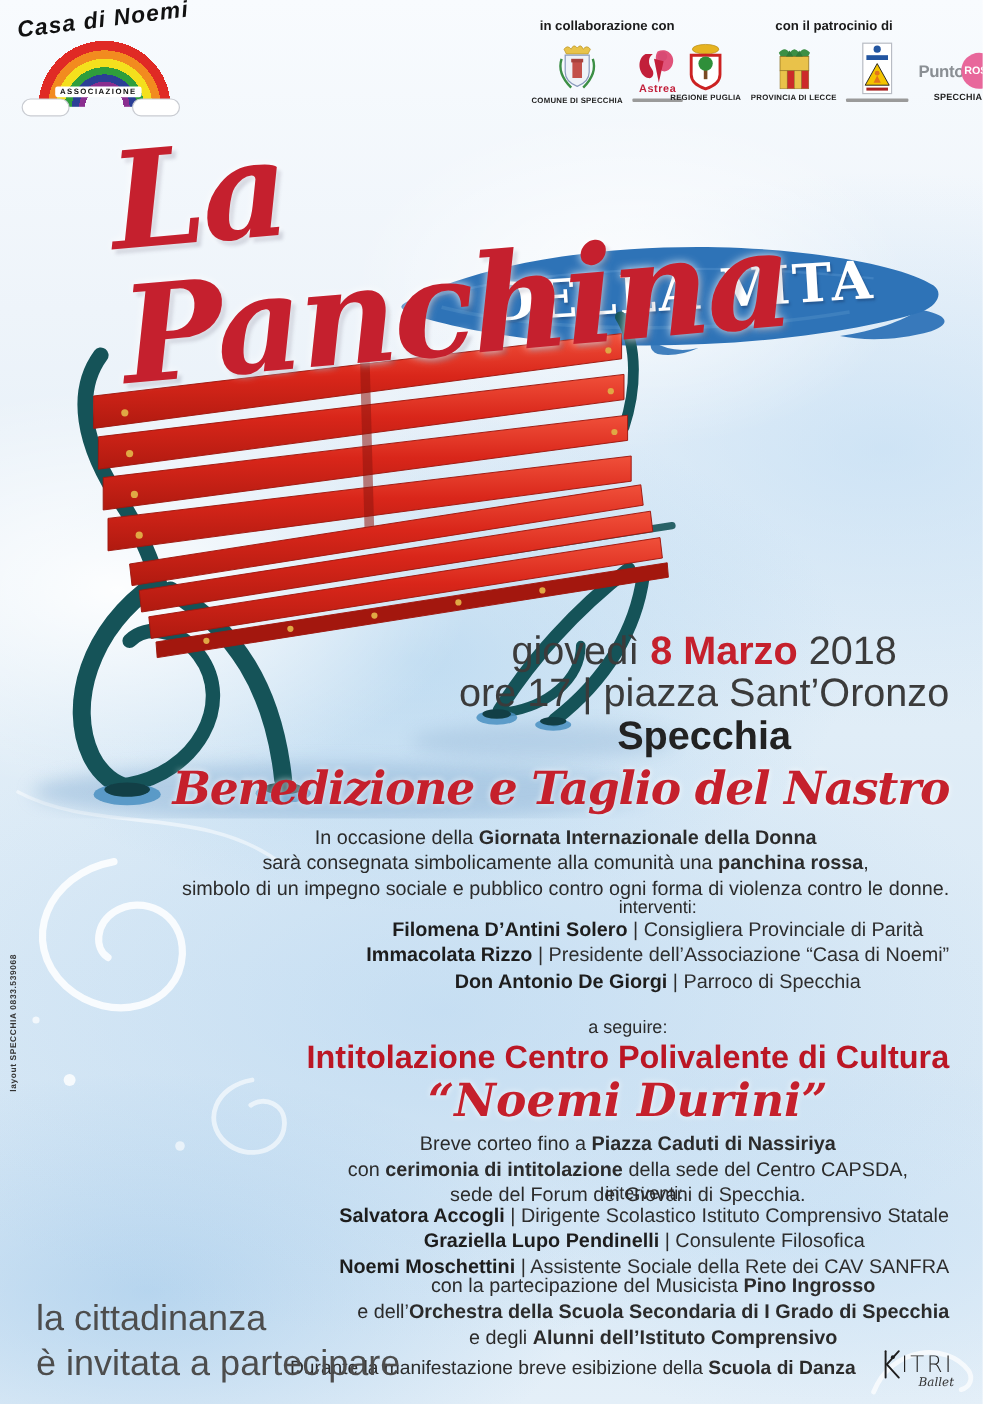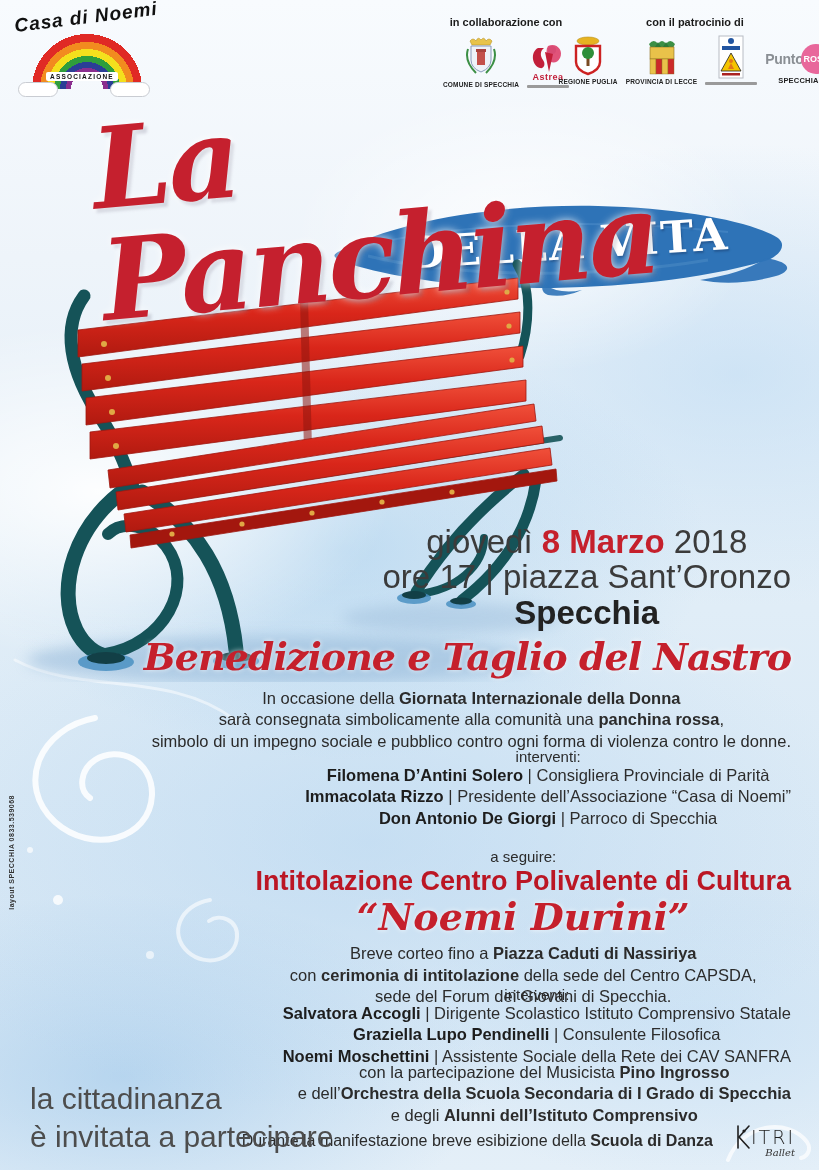--- a/index.html
+++ b/index.html
@@ -24,21 +24,21 @@
     font-size:19px;letter-spacing:1px;color:#111;}
   .rainbow{position:absolute;left:18px;top:28px;width:110px;height:55px;
     background:radial-gradient(circle at 50% 100%, rgba(0,0,0,0) 0 16px,#8a2e8f 16px 21px,#2b3f96 21px 27px,#2f9e3c 27px 33px,#f4e01d 33px 40px,#f28b1f 40px 47px,#e02a25 47px 55px,rgba(0,0,0,0) 55px);}
   .assoc{position:absolute;left:32px;top:66px;background:#fff;padding:1px 4px;
     font-size:6.5px;font-weight:bold;letter-spacing:1.2px;color:#111;border-radius:2px;}
   .cloud{position:absolute;width:38px;height:13px;background:#fff;border:1px solid #c9ccd2;border-radius:8px;}
   .cloud.c1{left:4px;top:76px;} .cloud.c2{left:96px;top:76px;}
   .hdr{font-size:11px;font-weight:bold;color:#1b1b1b;text-align:center;}
   .collab{left:436px;top:16px;width:140px;}
   .patron{left:582px;top:16px;width:226px;}
-  .logorow{display:flex;justify-content:center;align-items:flex-end;gap:8px;margin-top:7px;}
+  .logorow{display:flex;justify-content:center;align-items:center;gap:8px;margin-top:7px;}
   .logoitem{display:flex;flex-direction:column;align-items:center;width:auto;}
   .cap{font-size:6.5px;font-weight:bold;color:#222;margin-top:2px;letter-spacing:.2px;white-space:nowrap;}
   .microbar{width:42px;height:3px;background:#9a9a9a;margin-top:3px;border-radius:1px;}
   .astrea-word{font-size:9px;font-weight:bold;color:#c21f3a;letter-spacing:.5px;margin-top:-6px;}
   .prosa{display:flex;align-items:center;margin-top:8px;}
   .prosa .p1{font-size:14px;font-weight:bold;color:#8a8f94;letter-spacing:-.3px;}
   .prosa .p2{width:30px;height:30px;border-radius:50%;background:#e8679b;color:#fff;
     display:flex;align-items:center;justify-content:center;font-size:9px;font-weight:bold;margin-left:-2px;}
   
   .title-script{left:96px;top:84px;width:680px;font-family:"DejaVu Serif", serif;

